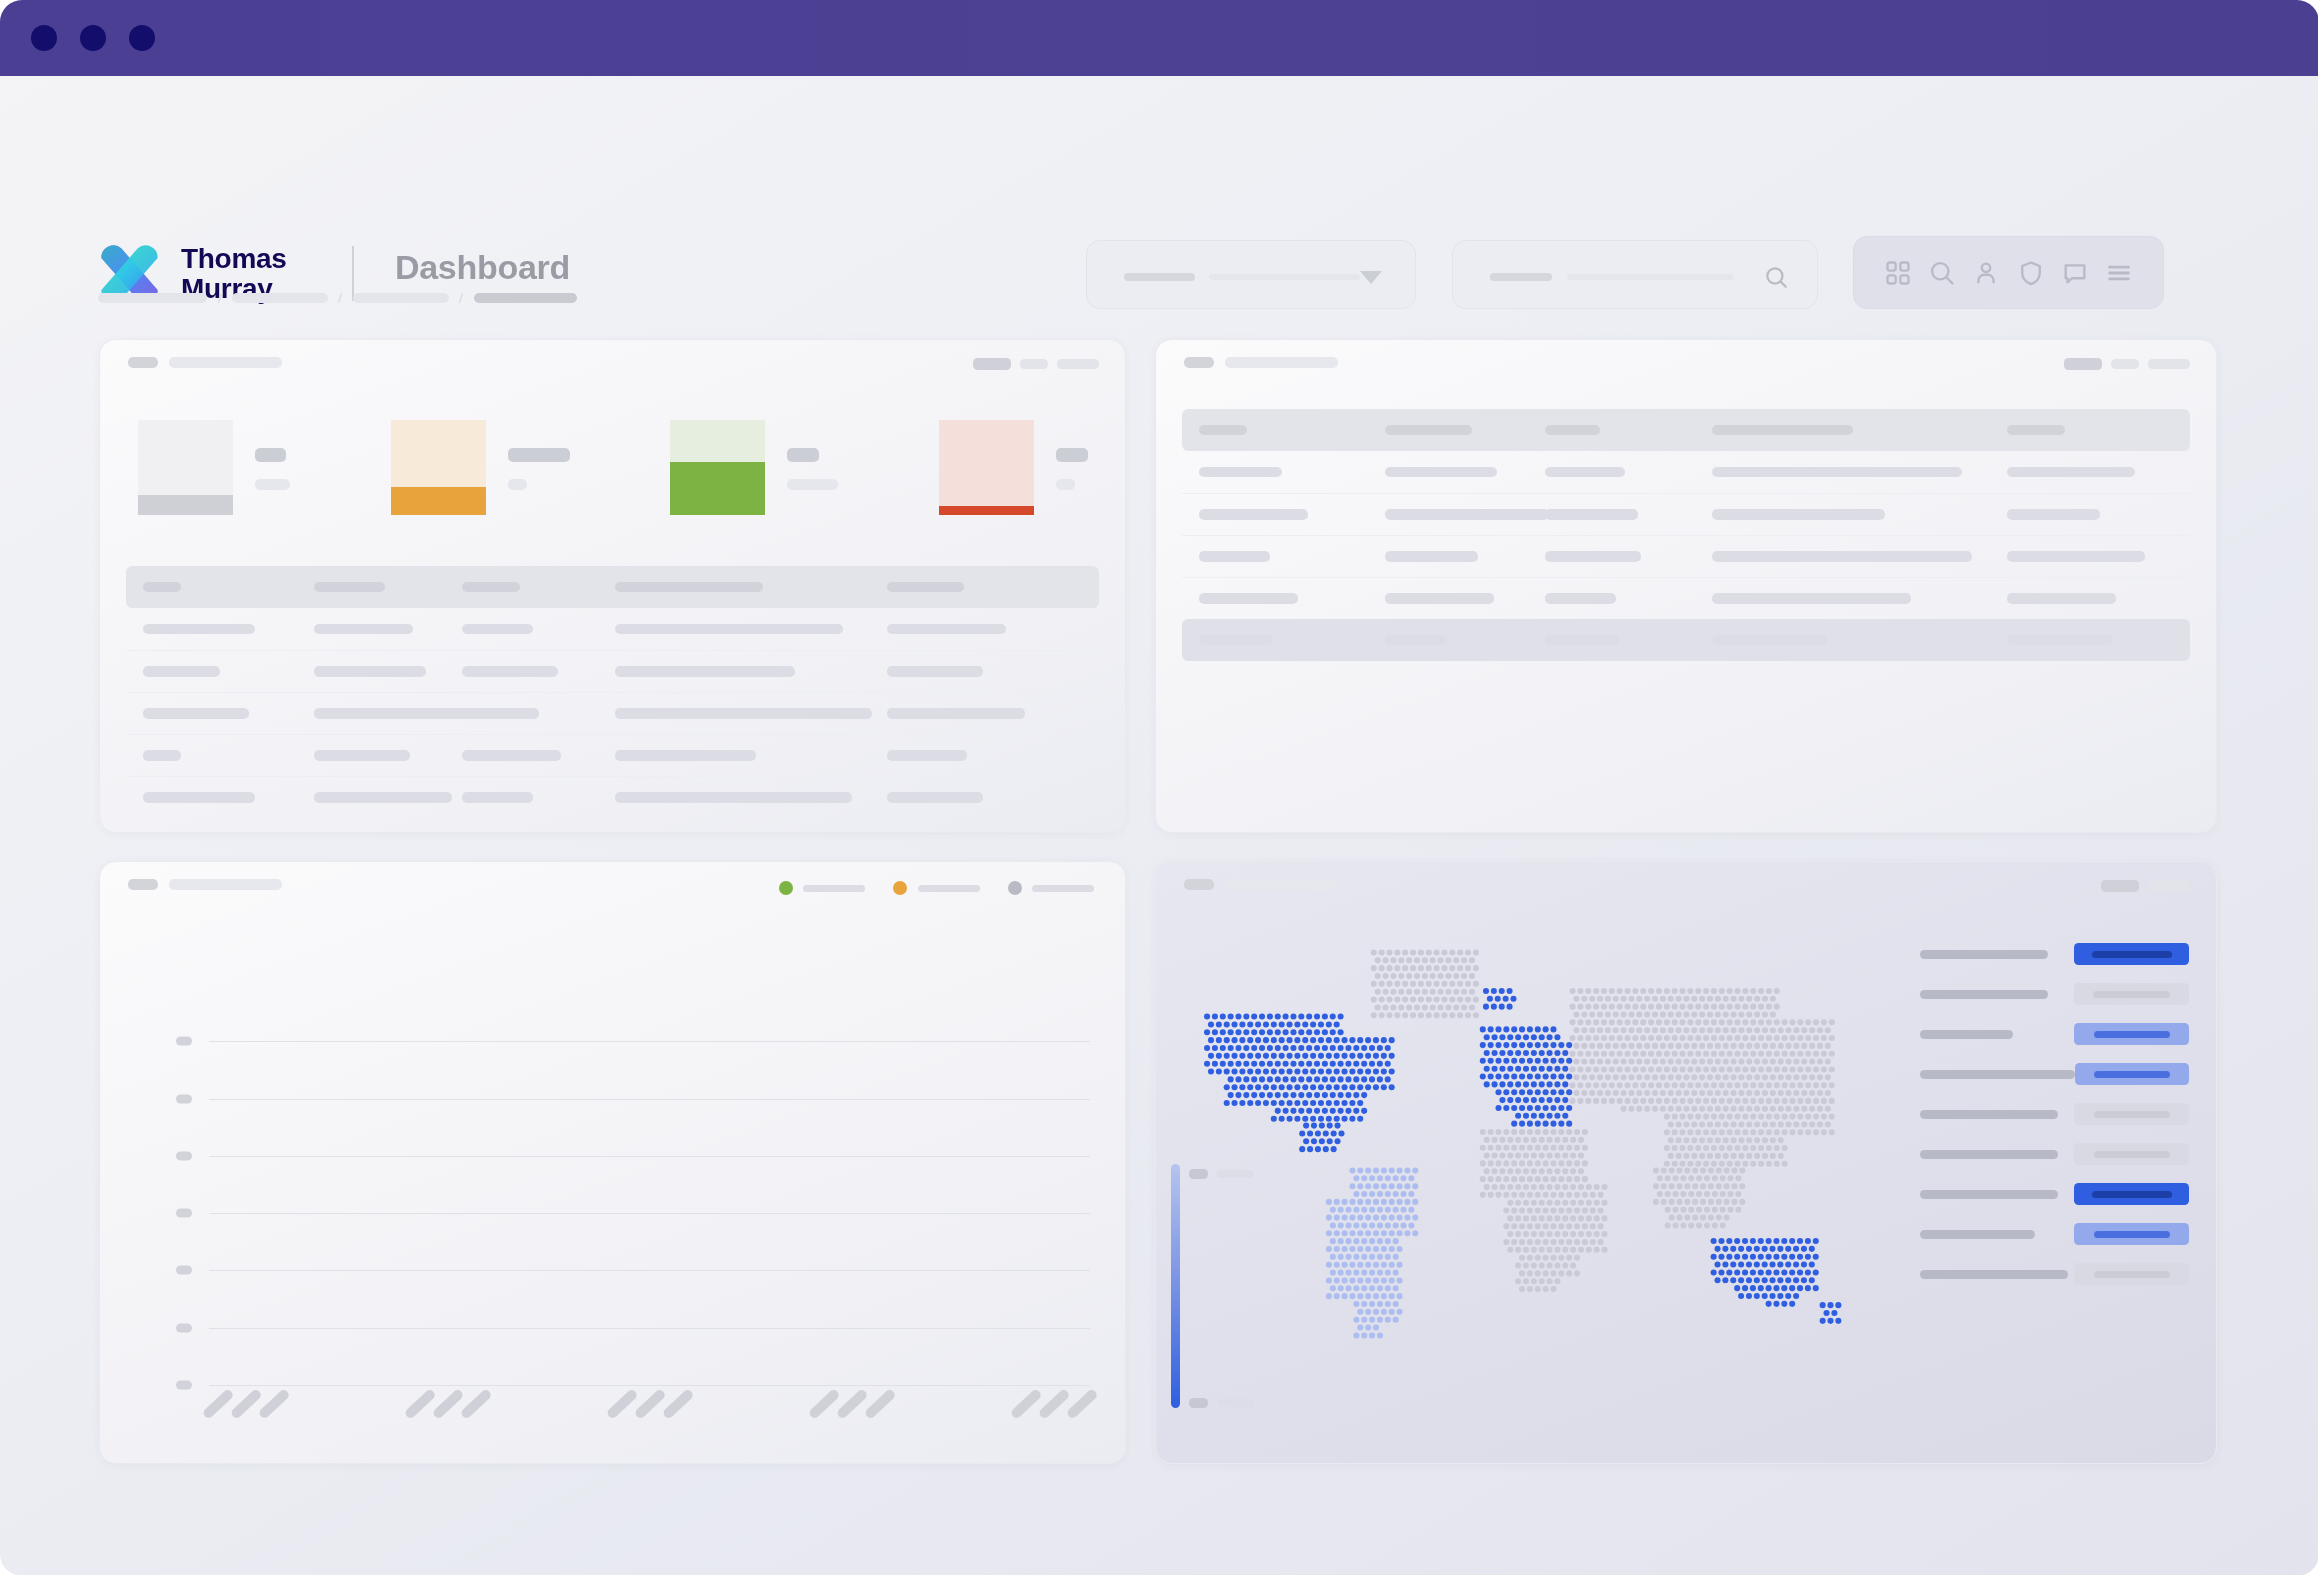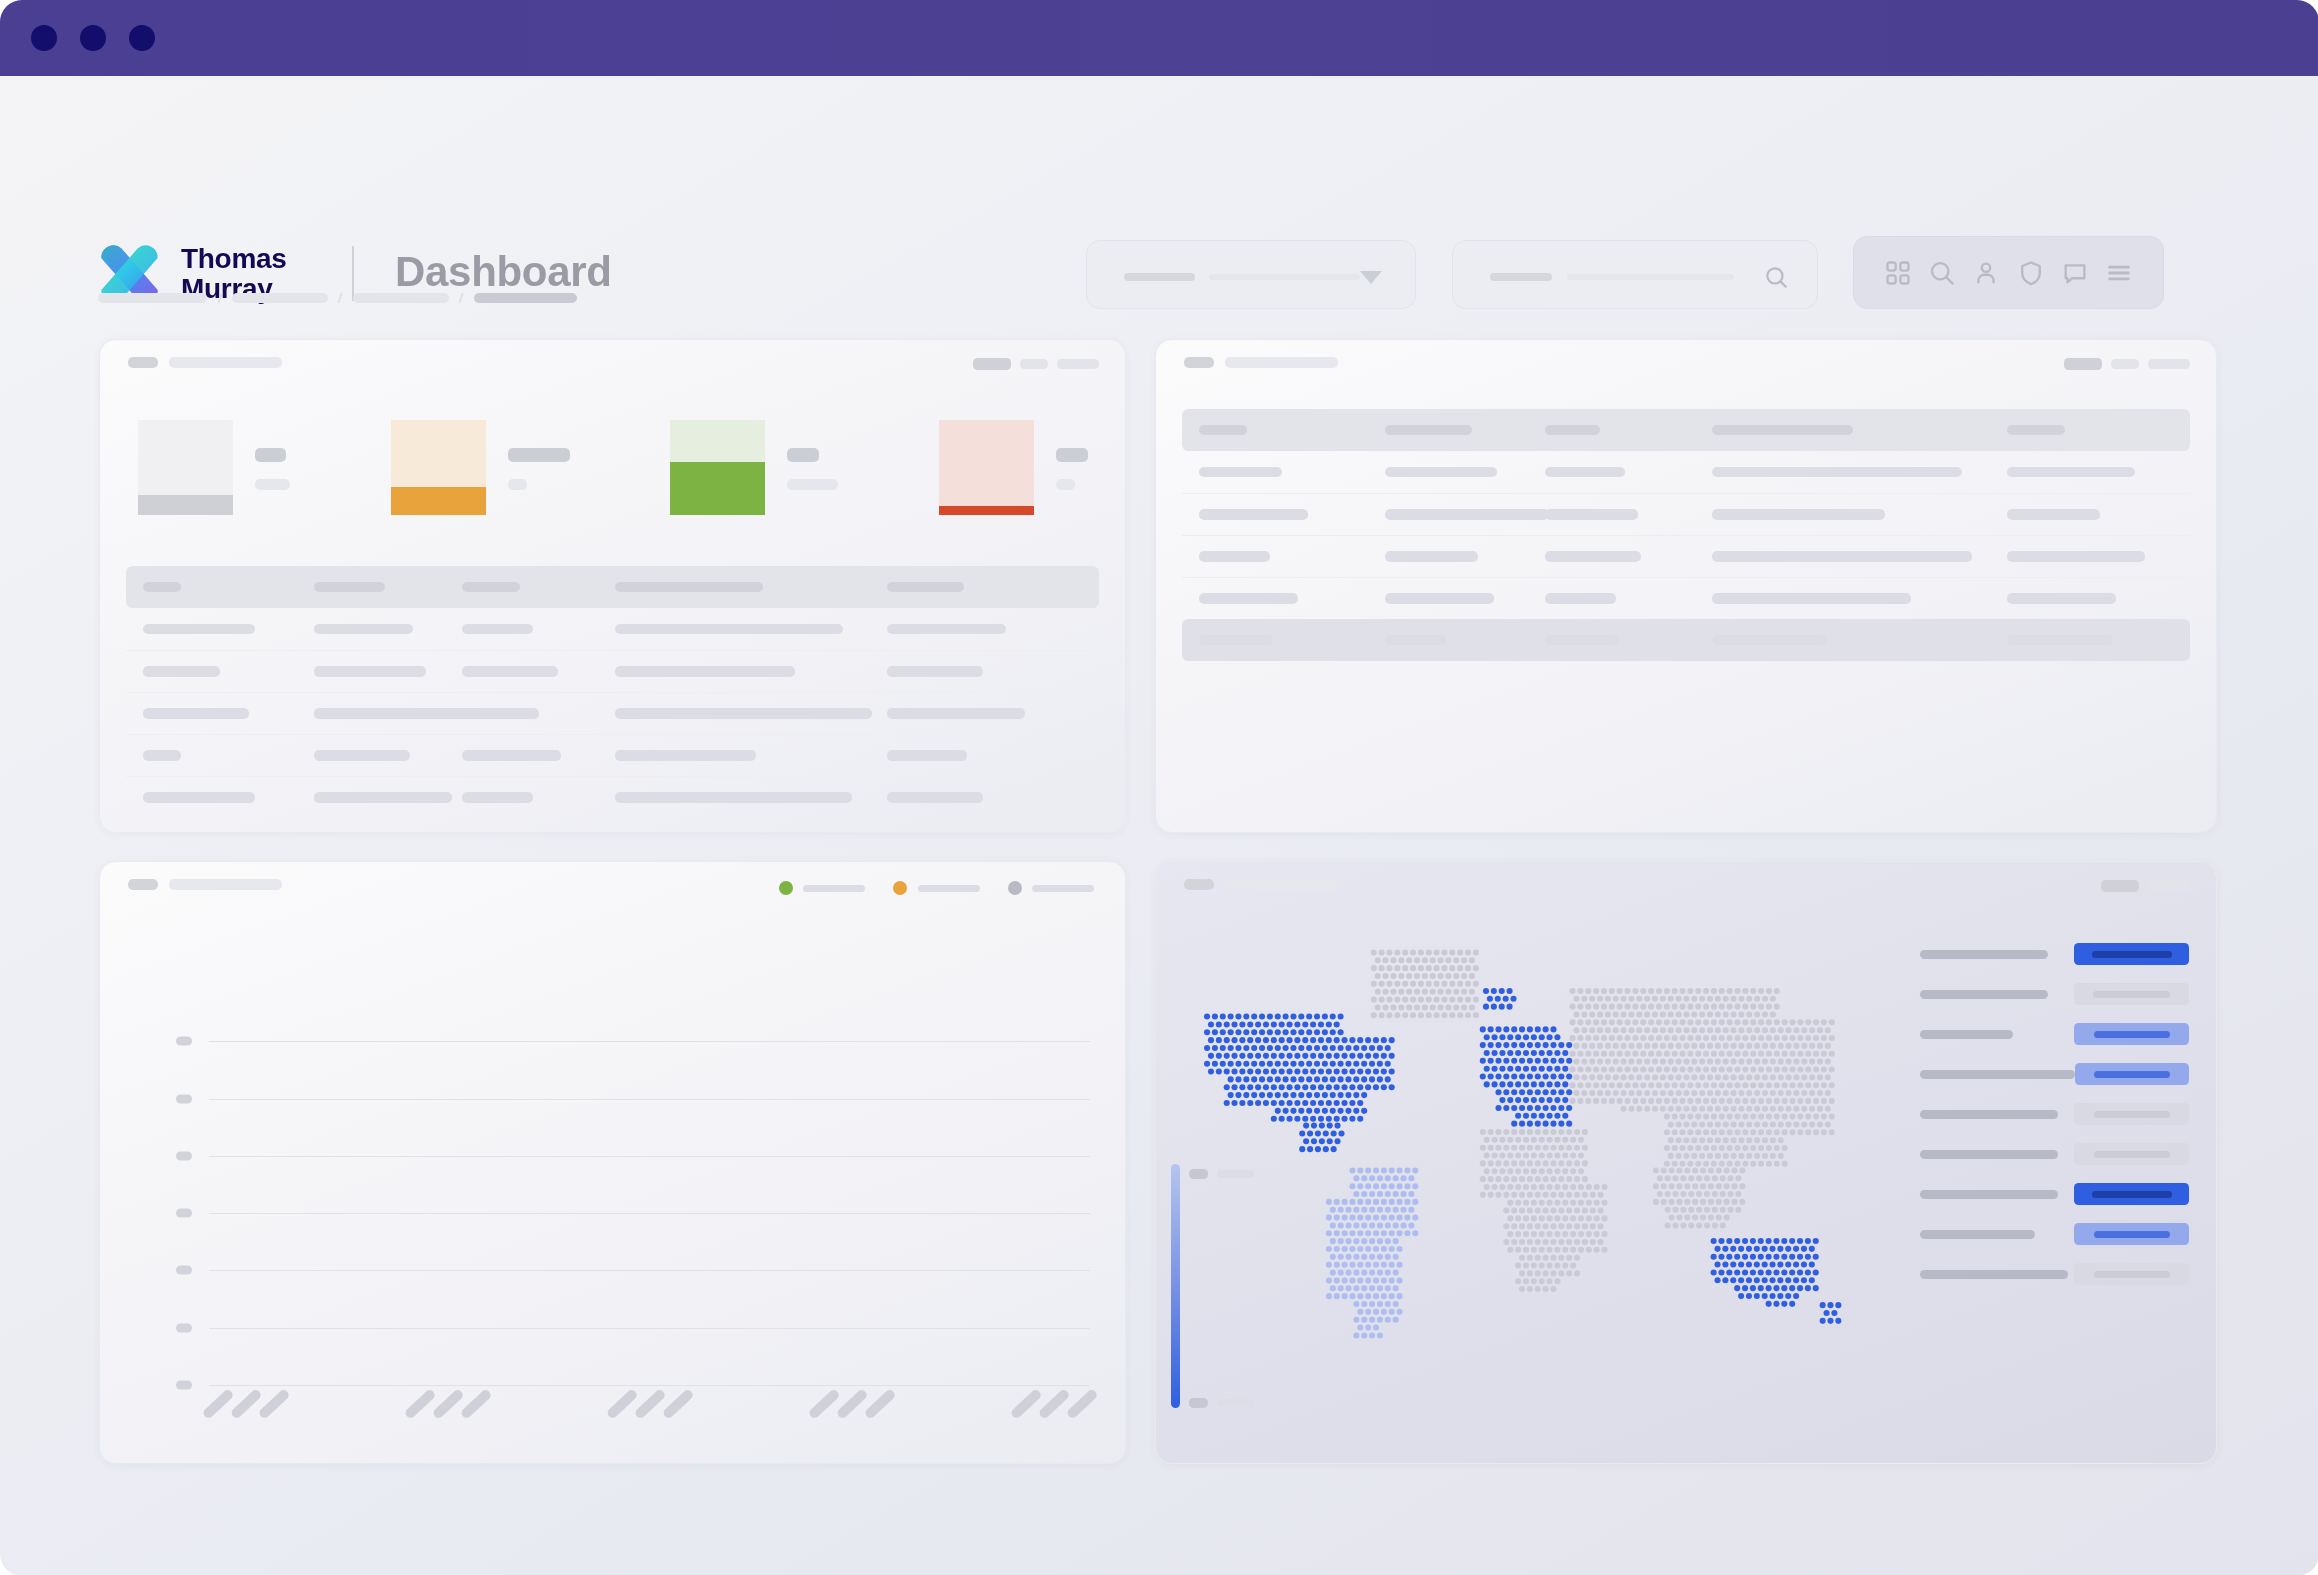--- a/index.html
+++ b/index.html
@@ -35,21 +35,21 @@
 
   .brand { position: absolute; left: 96px; top: 164px; display: flex; align-items: center; gap: 18px; }
   .brand-mark { width: 67px; height: 68px; }
   .brand-text {
     font-size: 28px; line-height: 1.06; font-weight: 700; color: #120a55;
     letter-spacing: -0.3px;
   }
   .brand-divider { position: absolute; left: 352px; top: 170px; width: 1.9px; height: 55px; background: #cfd0d8; }
   .page-title {
     position: absolute; left: 395px; top: 172px;
-    font-size: 42px; font-weight: 700; color: #9b9ba6; letter-spacing: -0.3px;
+    font-size: 34px; font-weight: 700; color: #9b9ba6; letter-spacing: -0.3px;
   }
 
   
   .pill {
     position: absolute; top: 164px; height: 69px;
     border-radius: 14px; background: #ecedf2;
     border: 0.6px solid #e3e4eb;
   }
   #select-pill { left: 1086px; width: 330px; }
   #search-pill { left: 1452px; width: 366px; }

